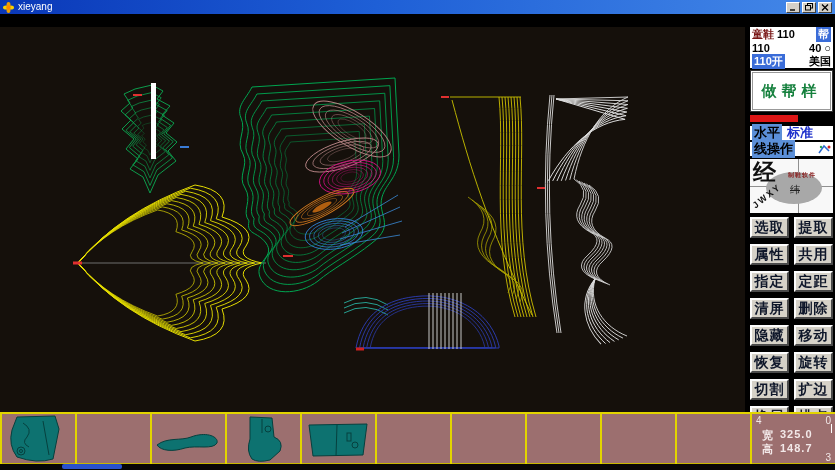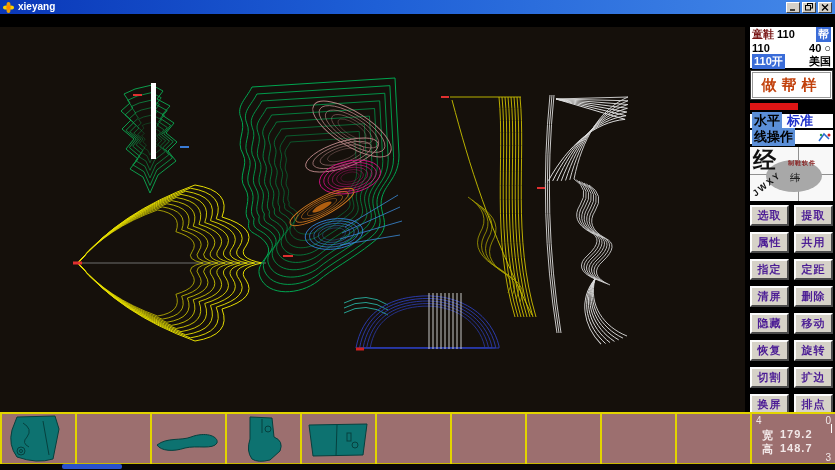--- a/index.html
+++ b/index.html
@@ -3,21 +3,21 @@
 <meta charset="utf-8">
 <style>
   * { box-sizing:border-box; margin:0; padding:0; font-family:"Liberation Sans",sans-serif; }
   html,body { width:835px; height:470px; background:#000; overflow:hidden; }
   #app { position:relative; width:835px; height:470px; background:#000; }
 
   
   .titlebar { position:absolute; left:0; top:0; width:835px; height:14px;
     background:linear-gradient(90deg,#0a38b8 0%,#1e5fd6 45%,#4488e8 100%);
     display:flex; align-items:center; gap:4px; padding:0 3px; }
-  .title-text { color:#fff; font-size:10px; font-weight:bold; line-height:1; }
+  .title-text { color:#fff; font-size:10px; font-weight:normal; line-height:1; }
   .win-btns { margin-left:auto; display:flex; gap:2px; }
   .win-btn { width:14px; height:11px; background:#d4d0c8; border:1px solid;
     border-color:#ffffff #404040 #404040 #ffffff; display:flex; align-items:center; justify-content:center; }
 
   
   .menubar { position:absolute; left:0; top:14px; width:835px; height:13px; background:#d4d0c8;
     display:flex; align-items:center; gap:11px; padding:0 6px; font-size:10px; color:#000; white-space:nowrap; }
   .menu-item { cursor:default; }
 
   
@@ -26,38 +26,38 @@
 
   
   .sidebar { position:absolute; left:745px; top:27px; width:90px; height:385px; background:#000; padding:0 2px 0 5px; }
   .info-row { background:#fff; height:14px; display:flex; align-items:center; gap:3px; font-size:11px; font-weight:bold; padding:0 2px; }
   .r2 { height:13px; }
   .shoe-type { color:#7a1818; }
   .chip-blue { background:#3a6cd8; color:#fff; padding:0 2px; }
   .chip-sky { background:#5b8fd8; color:#000; padding:0 2px; }
   .blue-text { color:#2133cc; }
   .spacer { flex:1; }
-  .make-btn { margin-top:2px; height:30px; background:#fff; border:1px solid #333;
+  .make-btn { margin-top:2px; height:42px; background:#fff; border:1px solid #333;
     box-shadow:inset 0 0 0 1px #fff, inset 0 0 0 2px #999;
-    color:#c2410c; font-size:15px; font-weight:bold; letter-spacing:5px;
+    color:#15803d; font-size:15px; font-weight:bold; letter-spacing:5px;
     display:flex; align-items:center; justify-content:center; width:100%; cursor:pointer; }
   .red-bar { width:48px; height:7px; background:#dd1515; margin:3px 0 4px 0; }
   .toggle-row { background:#fff; height:14px; display:flex; align-items:center; gap:5px;
     font-size:13px; font-weight:bold; padding:0 2px; margin-bottom:2px; }
   .logo-box { position:relative; width:83px; height:54px; background:#f8f8f8; margin-top:3px; overflow:hidden; }
   .logo-vline { position:absolute; left:48px; top:0; width:1px; height:100%; background:#909090; }
   .logo-hline { position:absolute; left:0; top:27px; width:100%; height:1px; background:#909090; }
   .logo-ellipse { position:absolute; left:16px; top:13px; width:56px; height:32px; border-radius:50%; background:#a8a8a8; }
   .logo-main { position:absolute; left:3px; top:-2px; font-size:23px; font-weight:bold; color:#101010; }
   .logo-caption { position:absolute; left:38px; top:12px; font-size:6px; color:#8a2020; letter-spacing:1px; font-weight:bold; }
   .logo-sub { position:absolute; left:40px; top:24px; font-size:10px; color:#222; text-decoration:line-through; }
   .logo-letters { position:absolute; left:0px; top:32px; transform:rotate(-38deg); font-size:9px; font-weight:bold; letter-spacing:2px; color:#111; }
   .tool-grid { margin-top:4px; display:grid; grid-template-columns:1fr 1fr; gap:6px 5px; }
   .tool-btn { height:21px; background:#d6d2c8; border:2px solid; border-color:#fcfcfc #4a4a4a #4a4a4a #fcfcfc;
-    box-shadow:1px 1px 0 rgba(0,0,0,.7); font-size:11px; font-weight:bold; letter-spacing:1px; color:#4c1d95;
+    box-shadow:1px 1px 0 rgba(0,0,0,.7); font-size:14px; font-weight:bold; letter-spacing:1px; color:#0f172a;
     display:flex; align-items:center; justify-content:center; cursor:pointer; padding:0; }
 
   
   .filmstrip { position:absolute; left:0; top:412px; width:835px; height:52px; background:#9c6f6f;
     border-top:2px solid #e2d400; border-left:2px solid #e2d400; display:flex;
     box-shadow:inset 0 -1px 0 #c8b800; }
   .cell { flex:0 0 75px; height:100%; border-right:2px solid #e2d400; position:relative; }
   .cell svg { position:absolute; left:1px; top:1px; }
   .info-cell { flex:1; border-right:none; position:relative; color:#f2e8e8; font-size:10px; }
   .corner-tl { position:absolute; left:4px; top:1px; }
@@ -397,21 +397,21 @@
     <div class="cell"></div>
     <div class="cell"></div>
     <div class="cell"></div>
 
     <div class="info-cell">
       <span class="corner-tl">4</span>
       <span class="corner-tr">0</span>
       <div class="tick"></div>
       <div class="dim-row dim-w">
         <span>宽</span>
-        <span>179.2</span>
+        <span>325.0</span>
       </div>
       <div class="dim-row dim-h">
         <span>高</span>
         <span>148.7</span>
       </div>
       <span class="corner-br">3</span>
     </div>
   </div>
 
   <div class="bottomstrip">

